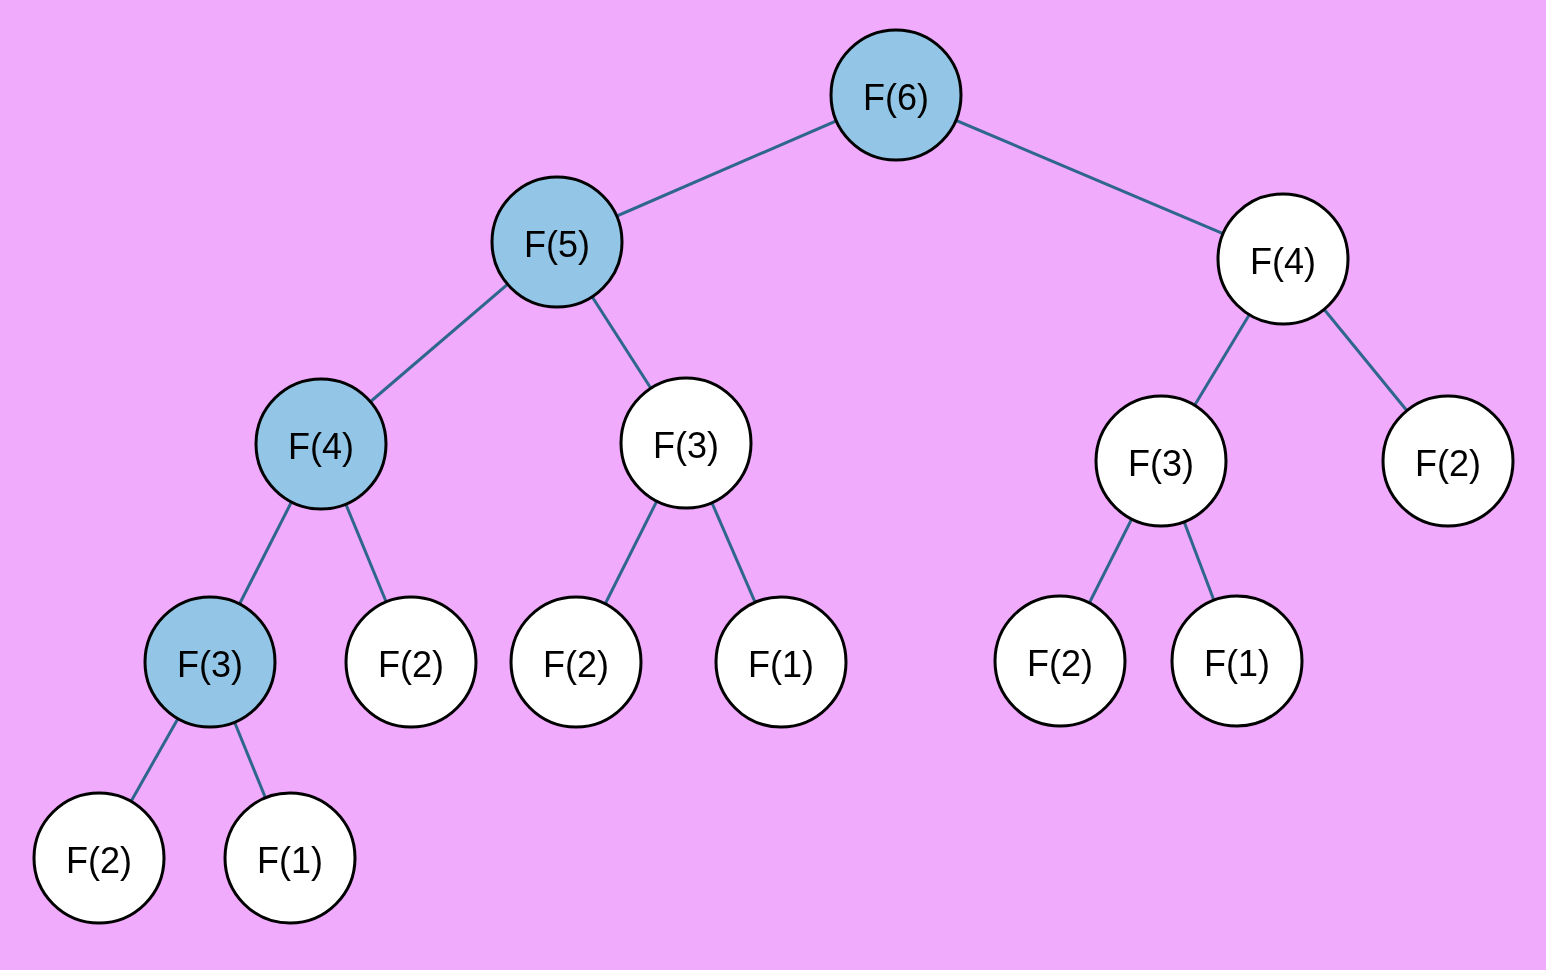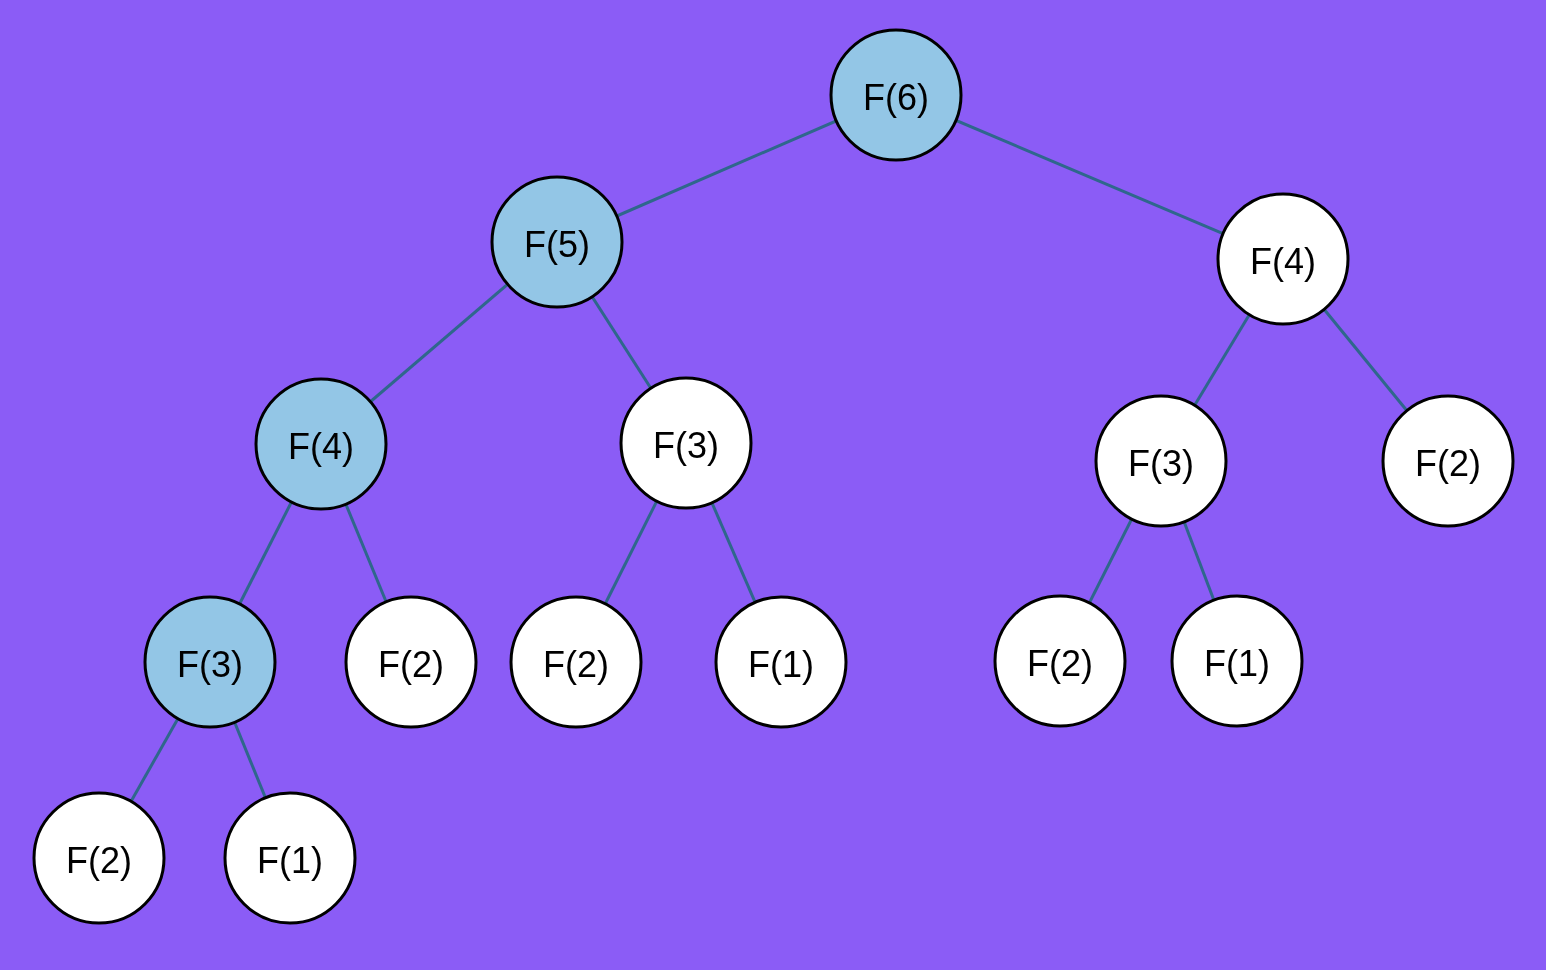--- a/index.html
+++ b/index.html
@@ -8,21 +8,21 @@
     background: #ffffff;
     width: 1546px;
     height: 970px;
     overflow: hidden;
     font-family: "Liberation Sans", "DejaVu Sans", sans-serif;
   }
   .canvas-wrap {
     position: relative;
     width: 1546px;
     height: 970px;
-    background: #8b5cf6;
+    background: #f0abfc;
   }
   svg {
     display: block;
   }
   .tree-edge {
     fill: none;
   }
   .tree-node-circle {
     
   }

